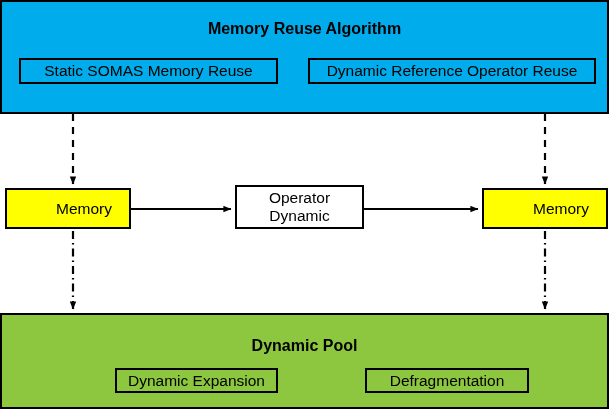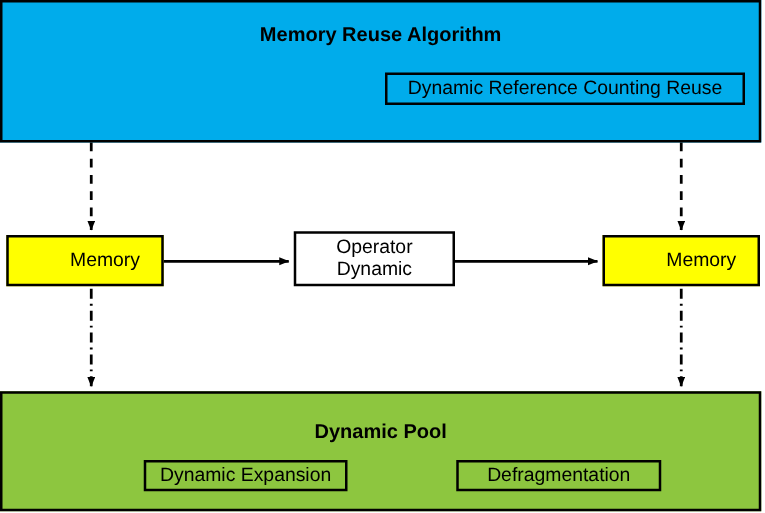--- a/index.html
+++ b/index.html
@@ -106,22 +106,23 @@
 </style>
 </head>
 <body>
 
 <div id="canvas">
 
   <div class="band" id="algo-band">
     <div class="band-title" id="algo-title">Memory Reuse Algorithm</div>
   </div>
 
+  <div class="sublabel" id="sub-static">Static SOMAS Memory Reuse</div>
 
-  <div class="sublabel" id="sub-dynamic">Dynamic Reference Counting Reuse</div>
+  <div class="sublabel" id="sub-dynamic">Dynamic Reference Operator Reuse</div>
 
   <div class="node yellow" id="node-memapp">
     <span>Memory</span>
   </div>
 
   <div class="node white" id="node-opdel">
     <span>Operator</span>
     <span>Dynamic</span>
   </div>
 

